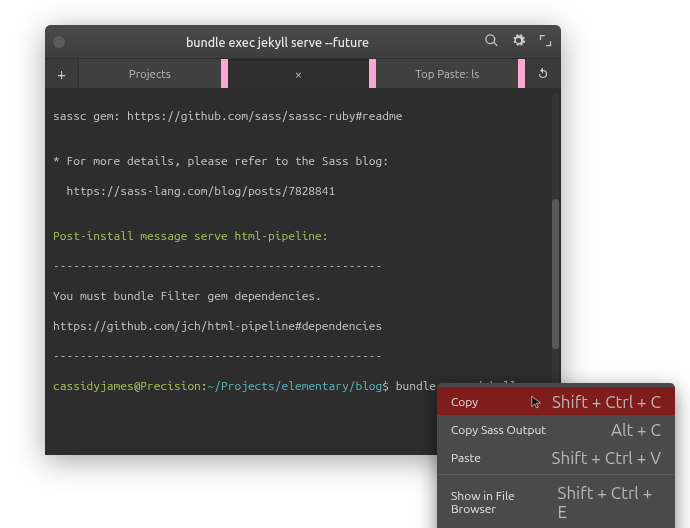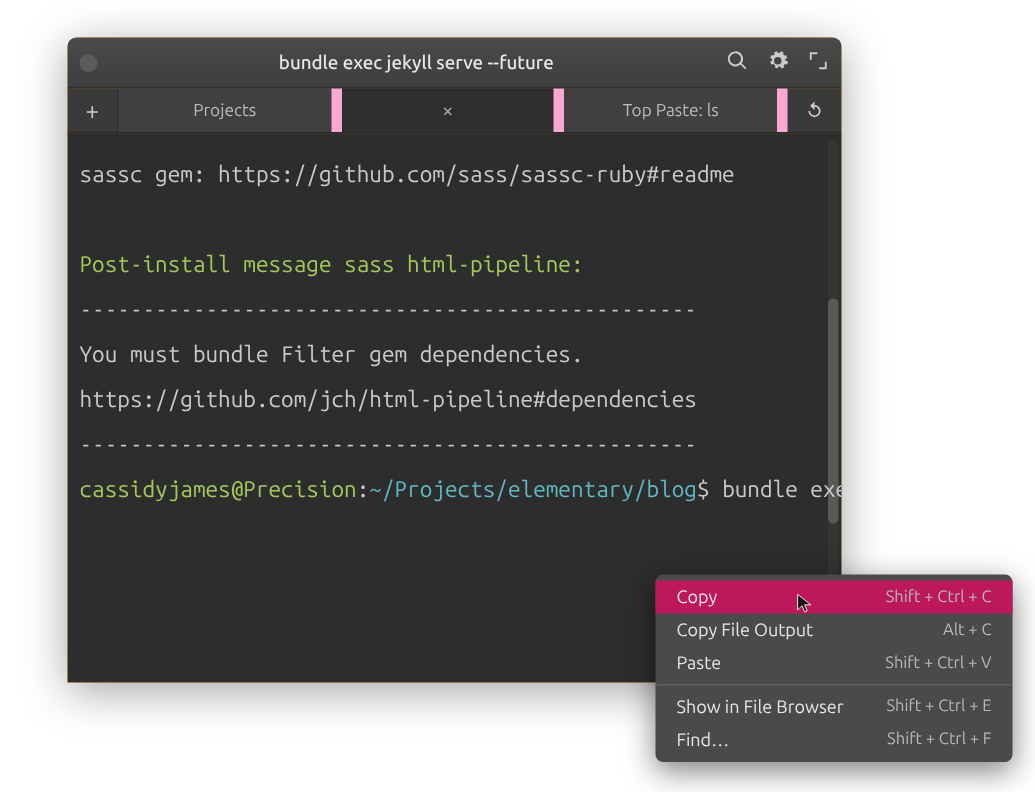--- a/index.html
+++ b/index.html
@@ -79,21 +79,21 @@
     display: flex;
     align-items: center;
     justify-content: center;
   }
   .refresh svg { width: 14px; height: 14px; fill: #cacaca; }
   .terminal {
     flex: 1;
     background: #2d2d2d;
     padding: 4px 8px 8px 8px;
     font-family: "Menlo", "Ubuntu Mono", "Courier New", monospace;
-    font-size: 15px;
+    font-size: 12px;
     line-height: 15px;
     color: #c9c9c9;
     white-space: pre;
     overflow: hidden;
     position: relative;
   }
   .terminal .line { white-space: pre; }
   .green { color: #a4c85a; }
   .cyan { color: #5fb7c2; }
   .terminal .scrollbar {
@@ -125,22 +125,22 @@
     padding: 4px 0;
     font-size: 12px;
   }
   .ctxmenu .item {
     display: flex;
     justify-content: space-between;
     align-items: center;
     padding: 4.5px 14px;
     color: #e6e6e6;
   }
-  .ctxmenu .item .shortcut { color: #b8b8b8; font-size: 11px; }
-  .ctxmenu .item.hover { background: #be185d; text-align: center; }
+  .ctxmenu .item .shortcut { color: #b8b8b8; font-size: 17px; }
+  .ctxmenu .item.hover { background: #7f1d1d; text-align: center; }
   .ctxmenu .sep { height: 1px; background: #606060; margin: 3px 1px; }
   .cursor {
     position: absolute;
     left: 530px;
     top: 393px;
     width: 14px;
     height: 18px;
   }
 </style>
 </head>
@@ -183,22 +183,24 @@
     <div class="refresh">
       <svg viewBox="0 0 24 24">
           <path d="M12 4V1L7 6l5 5V7a5 5 0 11-5 5H5a7 7 0 107-7z"></path>
         </svg>
     </div>
   </div>
 
   <div class="terminal">
 <div class="line">sassc gem: https://github.com/sass/sassc-ruby#readme</div>
 <div class="line"></div>
+<div class="line">* For more details, please refer to the Sass blog:</div>
+<div class="line">  https://sass-lang.com/blog/posts/7828841</div>
 <div class="line"></div>
-<div class="line green">Post-install message sass html-pipeline:</div>
+<div class="line green">Post-install message serve html-pipeline:</div>
 <div class="line">-------------------------------------------------</div>
 <div class="line">You must bundle Filter gem dependencies.</div>
 <div class="line">https://github.com/jch/html-pipeline#dependencies</div>
 <div class="line">-------------------------------------------------</div>
 <div class="line"><span class="green">cassidyjames@Precision</span><span>:</span><span class="cyan">~/Projects/elementary/blog</span><span>$</span><span> bundle exec jekyll serve --future</span></div>
 
 
 
 
 
@@ -211,21 +213,21 @@
     <div class="thumb"></div>
   </div>
 </div>
 
 <div class="ctxmenu">
   <div class="item hover">
     <span>Copy</span>
     <span class="shortcut">Shift + Ctrl + C</span>
   </div>
   <div class="item">
-    <span>Copy File Output</span>
+    <span>Copy Sass Output</span>
     <span class="shortcut">Alt + C</span>
   </div>
   <div class="item">
     <span>Paste</span>
     <span class="shortcut">Shift + Ctrl + V</span>
   </div>
   <div class="sep"></div>
   <div class="item">
     <span>Show in File Browser</span>
     <span class="shortcut">Shift + Ctrl + E</span>

